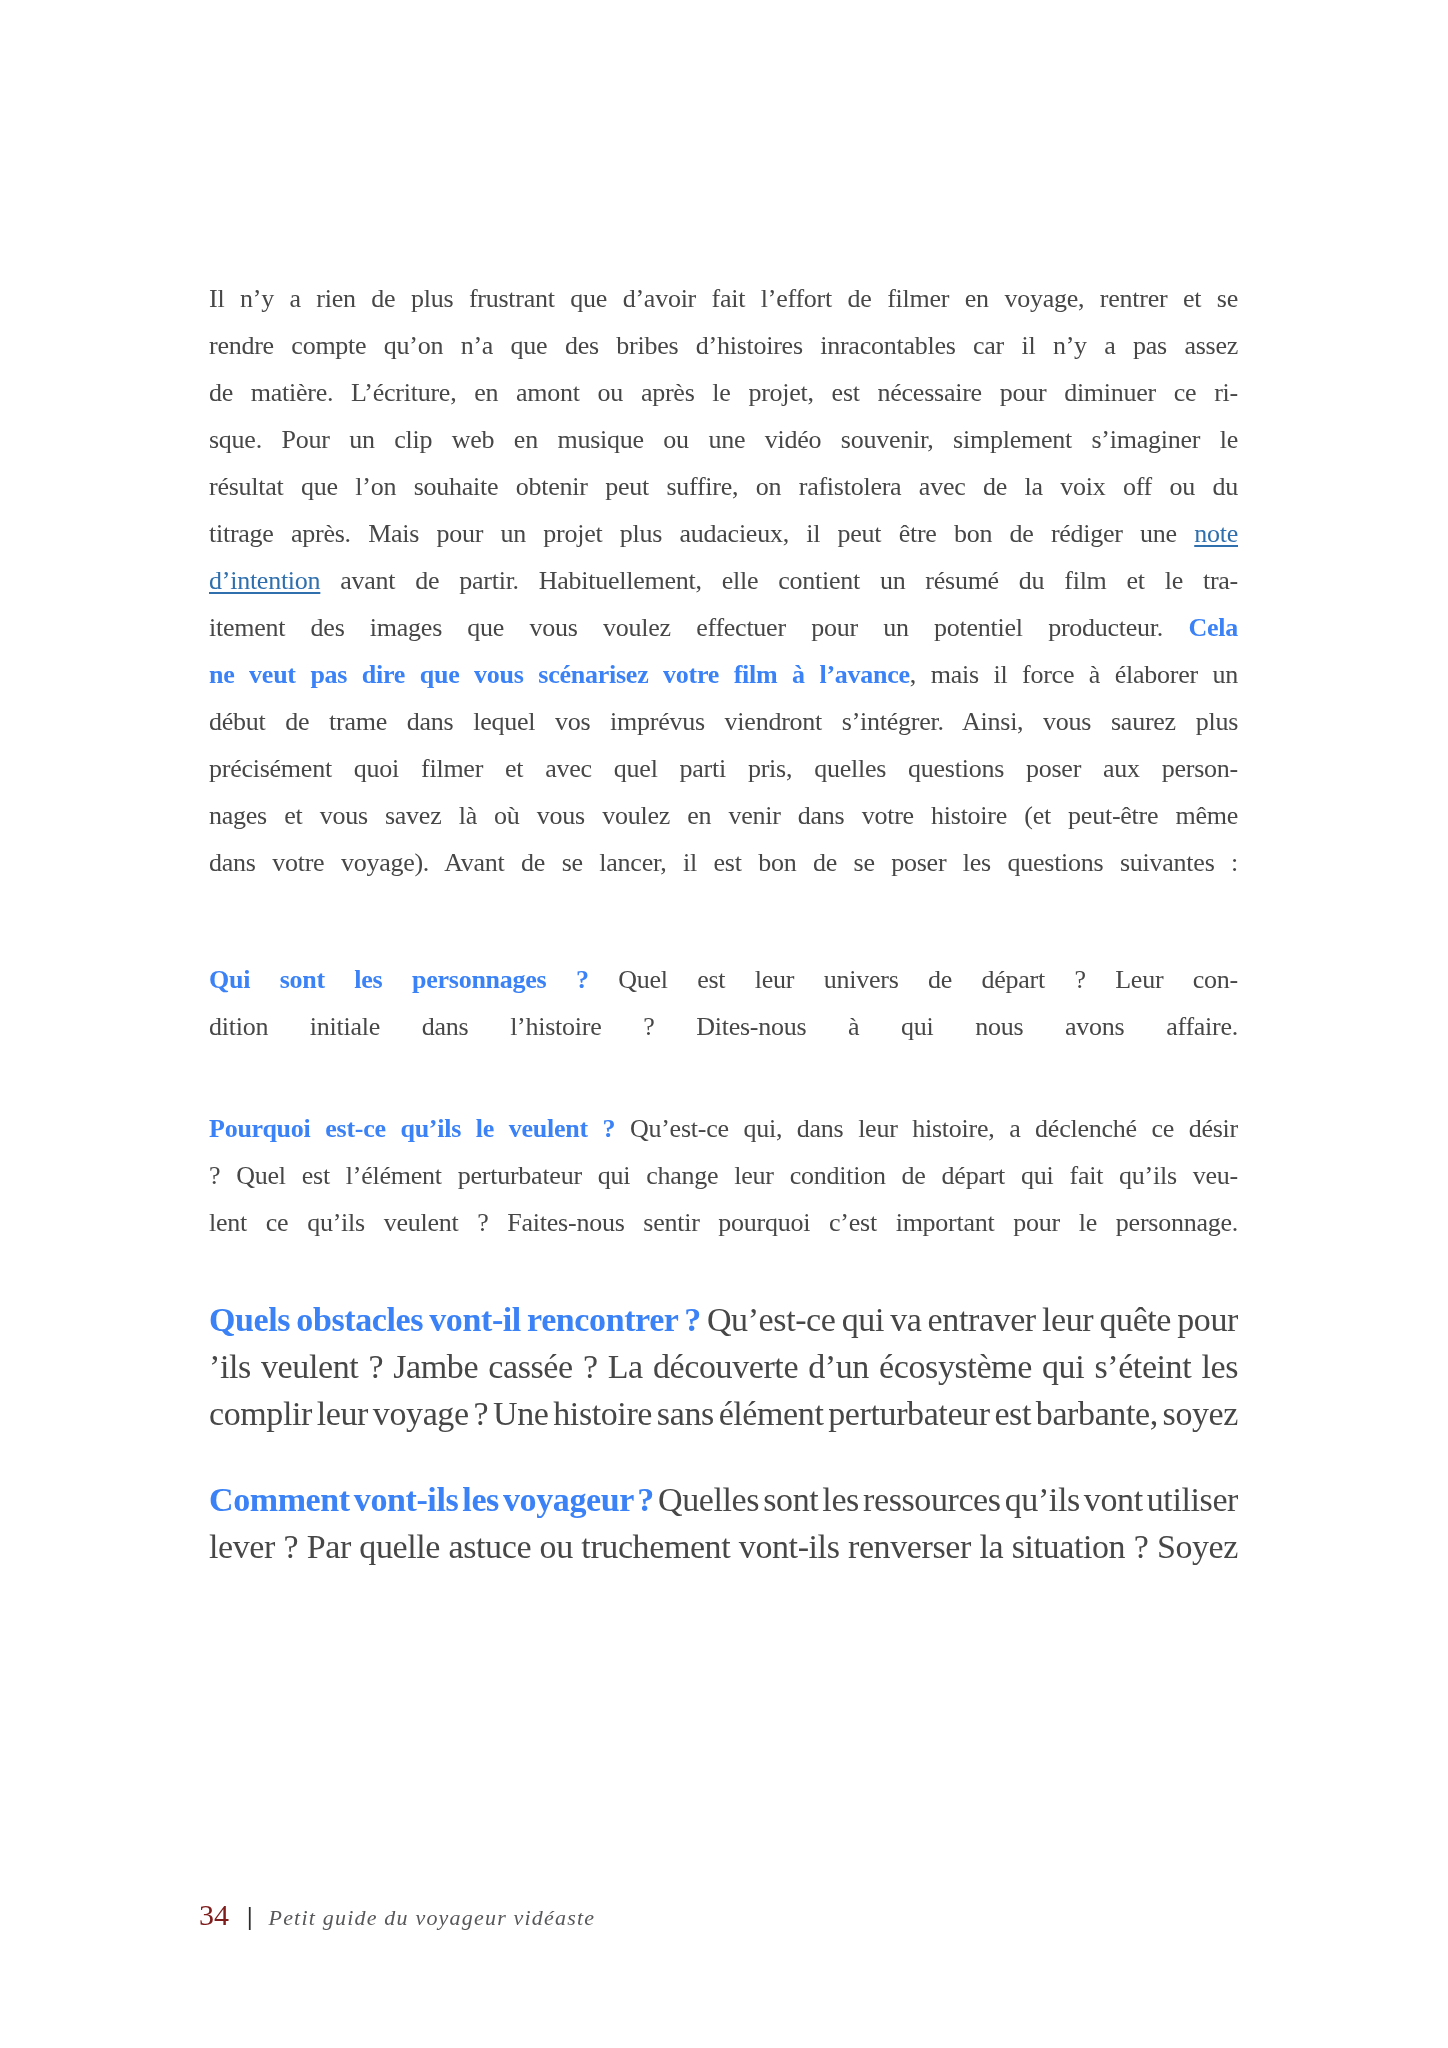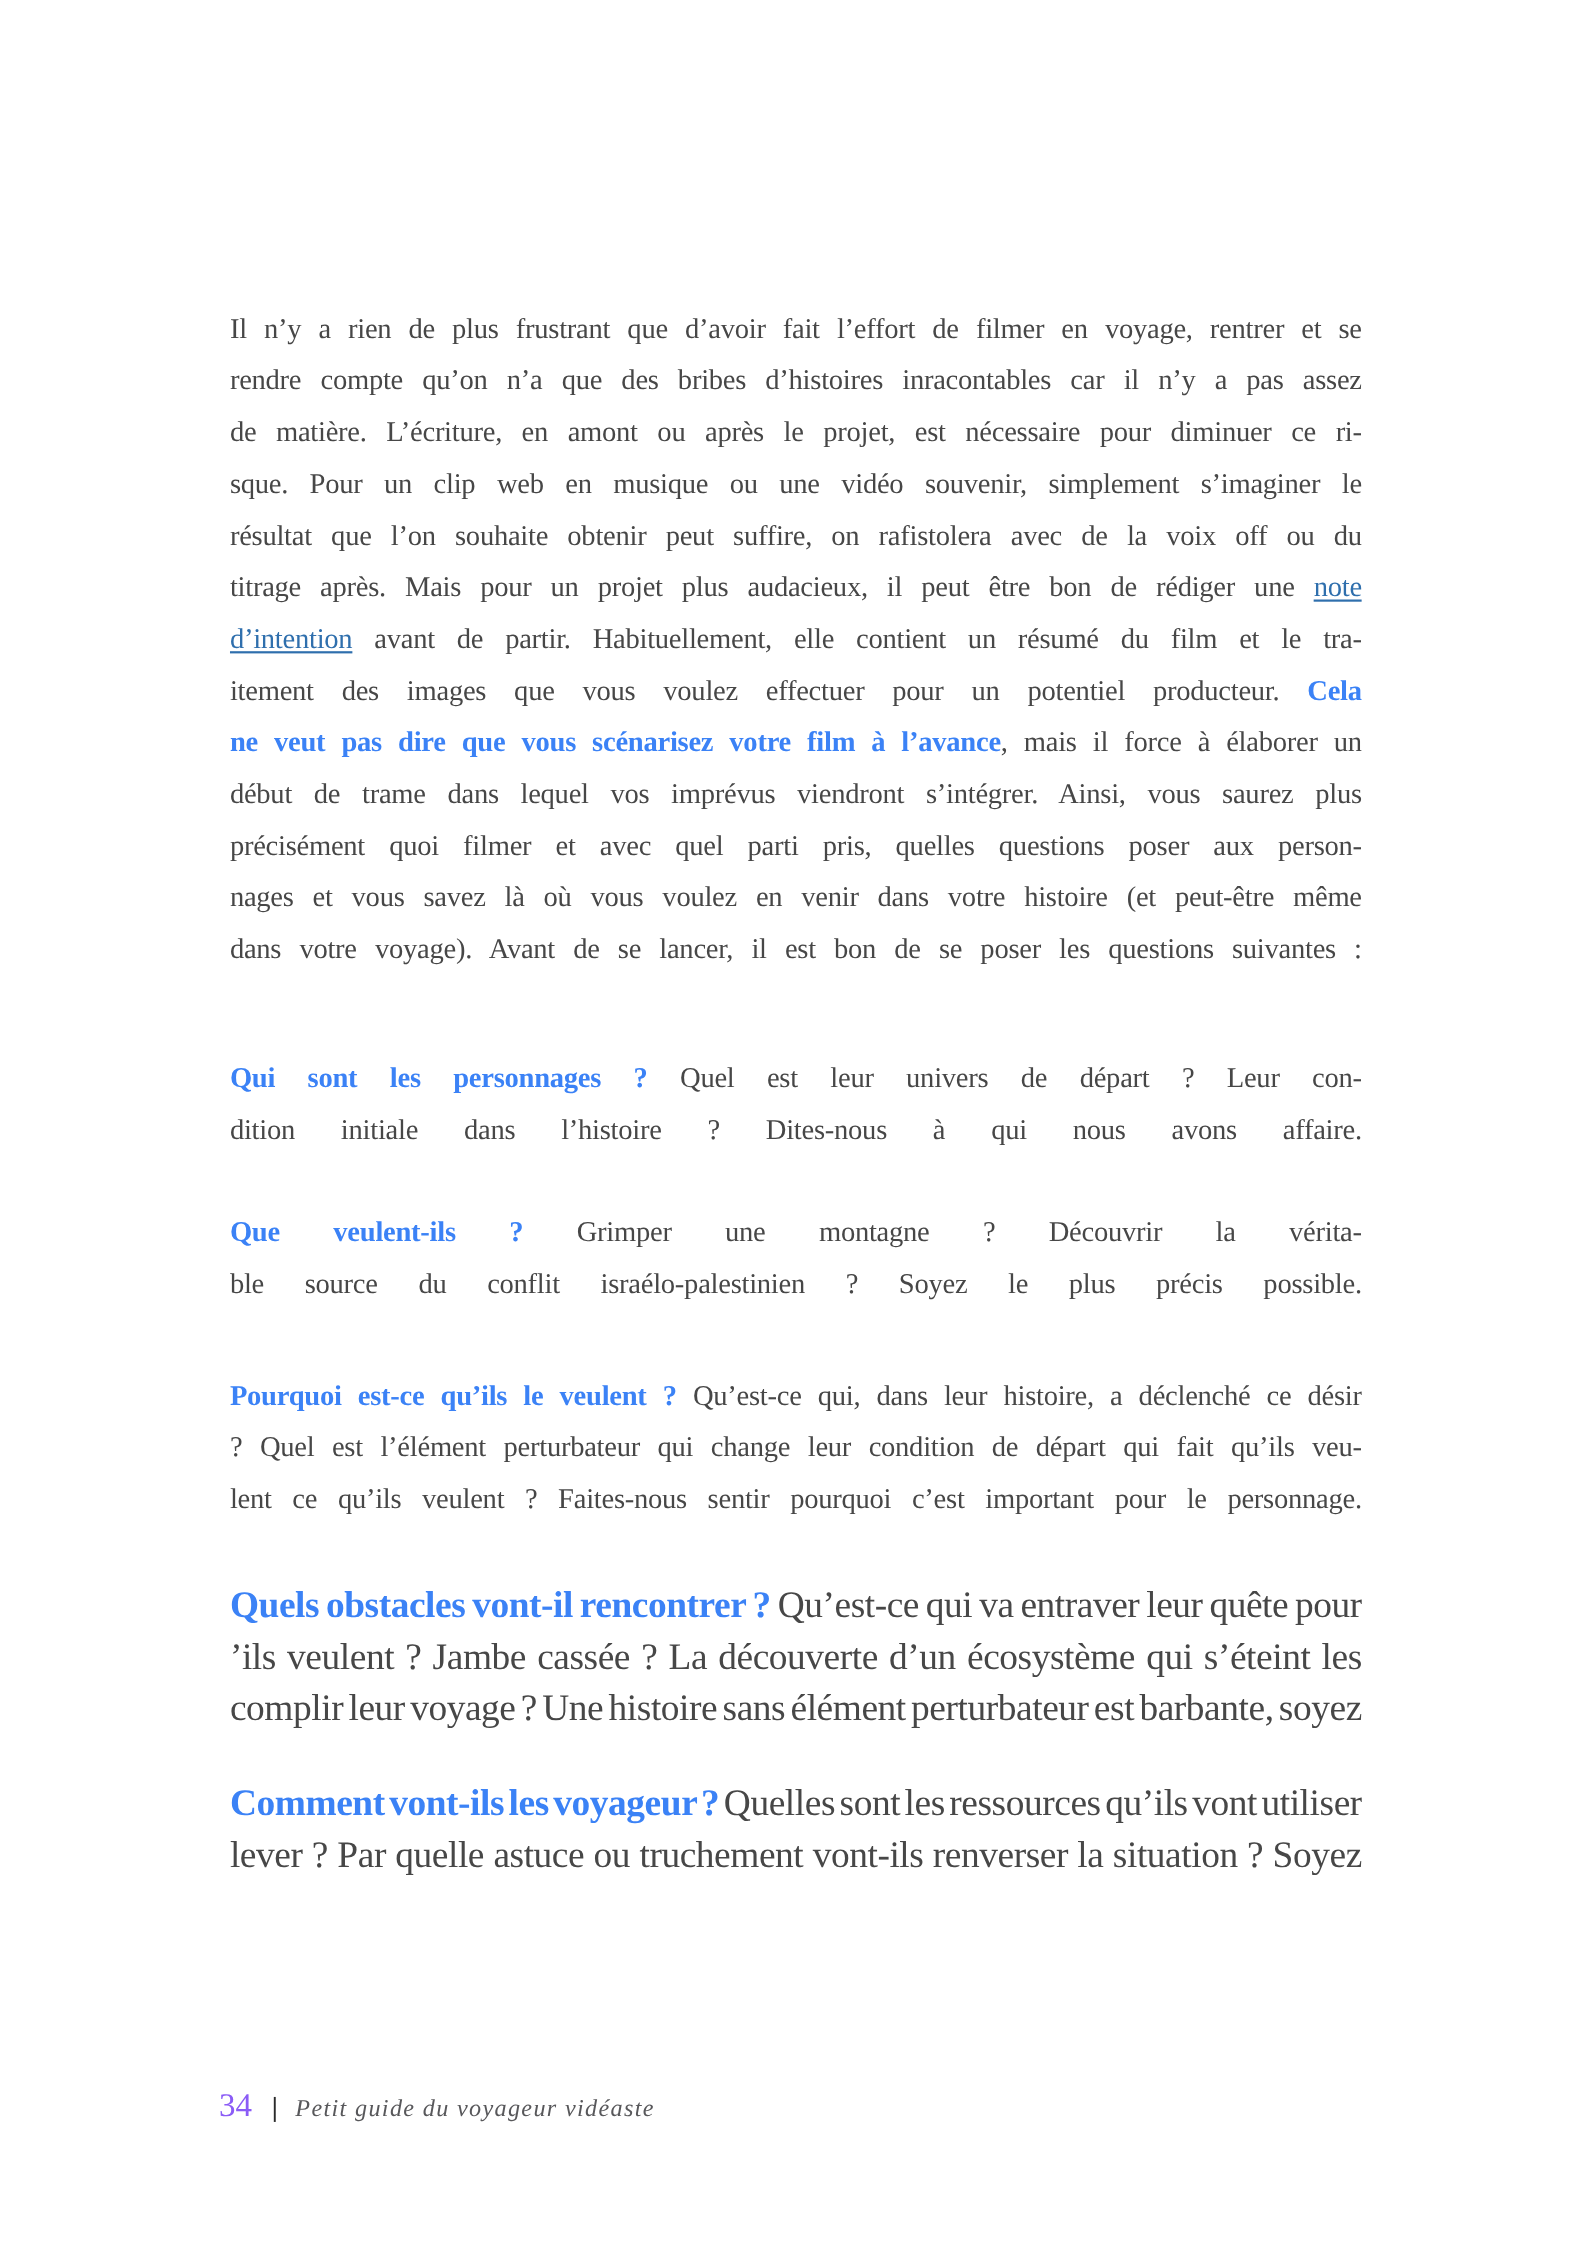--- a/index.html
+++ b/index.html
@@ -59,21 +59,21 @@
   }
   .footer{
     position:absolute;
     left:199px;top:1900px;
     display:flex;
     align-items:baseline;
   }
   .page-num{
     font-size:30px;
     line-height:30px;
-    color:#8b5cf6;
+    color:#7f1d1d;
     font-weight:400;
   }
   .sep{
     font-size:25px;
     color:#2b2b2b;
     font-weight:700;
     margin:0 16px 0 18px;
   }
   .book-title{
     font-style:italic;
@@ -101,24 +101,20 @@
           <div class="line"><b>ne veut pas dire que vous scénarisez votre film à l’avance</b><span>, mais il force à élaborer un</span></div>
           <div class="line"><span>début de trame dans lequel vos imprévus viendront s’intégrer. Ainsi, vous saurez plus</span></div>
           <div class="line"><span>précisément quoi filmer et avec quel parti pris, quelles questions poser aux person-</span></div>
           <div class="line"><span>nages et vous savez là où vous voulez en venir dans votre histoire (et peut-être même</span></div>
           <div class="line"><span>dans votre voyage). Avant de se lancer, il est bon de se poser les questions suivantes :</span></div>
         </div>
         <div class="para p-q1 loose">
           <div class="line"><b>Qui sont les personnages ?</b><span> Quel est leur univers de départ ? Leur con-</span></div>
           <div class="line"><span>dition initiale dans l’histoire ? Dites-nous à qui nous avons affaire.</span></div>
         </div>
-        <div class="para p-q2 loose">
-          <div class="line"><b>Que veulent-ils ?</b><span> Grimper une montagne ? Découvrir la vérita-</span></div>
-          <div class="line"><span>ble source du conflit israélo-palestinien ? Soyez le plus précis possible.</span></div>
-        </div>
         <div class="para p-q3 normal">
           <div class="line"><b>Pourquoi est-ce qu’ils le veulent ?</b><span> Qu’est-ce qui, dans leur histoire, a déclenché ce désir</span></div>
           <div class="line"><span>? Quel est l’élément perturbateur qui change leur condition de départ qui fait qu’ils veu-</span></div>
           <div class="line"><span>lent ce qu’ils veulent ? Faites-nous sentir pourquoi c’est important pour le personnage.</span></div>
         </div>
         <div class="para p-q4 tight">
           <div class="line"><b>Quels obstacles vont-il rencontrer ?</b><span> Qu’est-ce qui va entraver leur quête pour obtenir ce qu-</span></div>
           <div class="line"><span>’ils veulent ? Jambe cassée ? La découverte d’un écosystème qui s’éteint les empêchant d’ac-</span></div>
           <div class="line"><span>complir leur voyage ? Une histoire sans élément perturbateur est barbante, soyez haletants.</span></div>
         </div>

